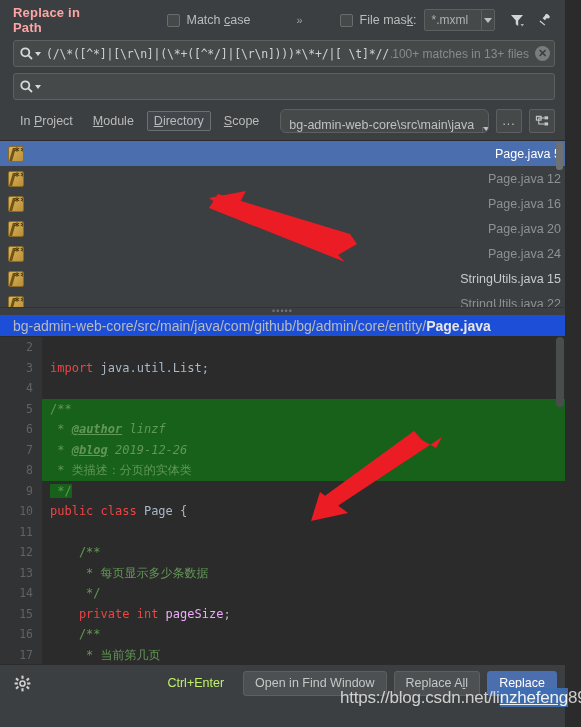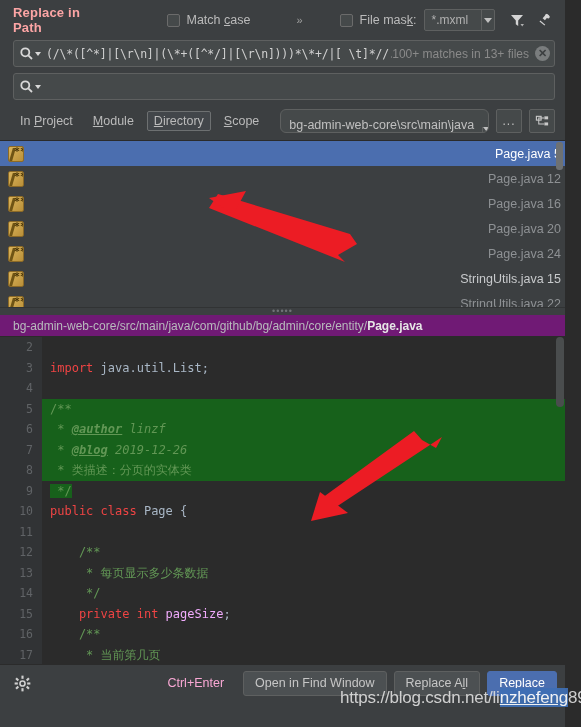--- a/index.html
+++ b/index.html
@@ -171,21 +171,21 @@
     height: 8px; background: #3c3f41;
     display: flex; align-items: center; justify-content: center;
     border-top: 1px solid #313334;
   }
   .splitter .dots { color: #6f7376; font-size: 9px; letter-spacing: 1px; line-height: 1; }
 
   
   .breadcrumb {
     height: 22px; display: flex; align-items: center;
     padding: 0 8px 0 13px;
-    background: #701a75; font-size: 12px; color: #b8bbbd;
+    background: #1d4ed8; font-size: 14px; color: #b8bbbd;
     white-space: nowrap; overflow: hidden;
     border-bottom: 1px solid #2b2b2b;
   }
   .breadcrumb b { color: #e6e6e6; font-weight: bold; }
 
   
   .code-area {
     background: #2b2b2b; height: 327px; position: relative; overflow: hidden;
     font-family: "DejaVu Sans Mono", monospace; font-size: 12px;
   }
@@ -214,21 +214,21 @@
   }
 
   
   .bottom-bar {
     height: 37px; background: #3c3f41;
     display: flex; align-items: center;
     padding: 0 8px 0 12px; gap: 0;
     border-top: 1px solid #2b2b2b;
     position: relative;
   }
-  .shortcut { color: #f9a8d4; font-size: 12.5px; margin-right: 12px; }
+  .shortcut { color: #bef264; font-size: 12.5px; margin-right: 12px; }
   .btn {
     height: 25px; padding: 0 11px;
     border: 1px solid #5e6060; border-radius: 3px;
     background: #4c5052; color: #c6c6c6; font-size: 12.5px;
     display: flex; align-items: center; justify-content: center;
     white-space: nowrap; margin-left: 7px;
   }
   .btn u { text-decoration: underline; }
   .btn.default { background: #4b6eaf; border-color: #4b6eaf; color: #ffffff; }
   .gear { width: 20px; height: 20px; display:flex; align-items:center; justify-content:center; }

